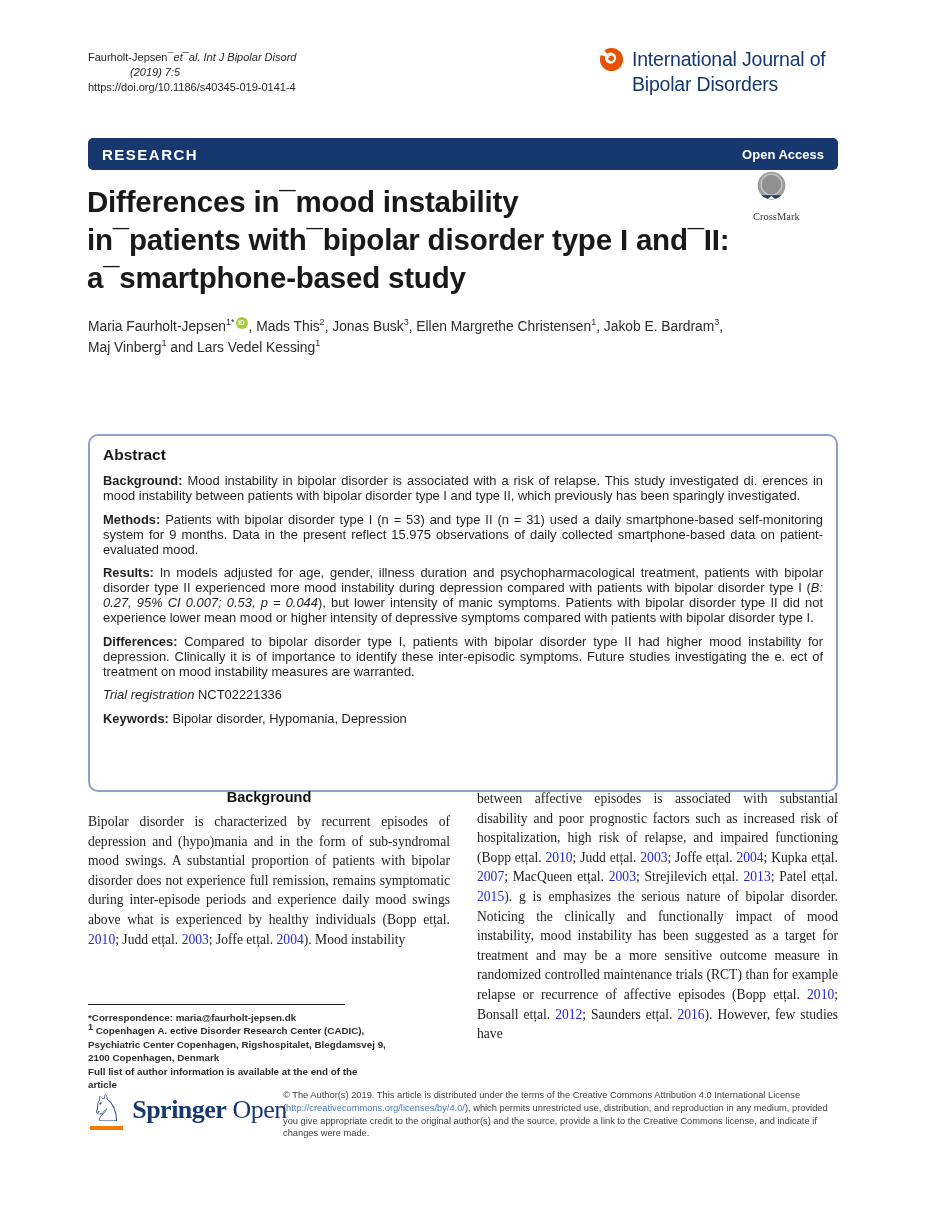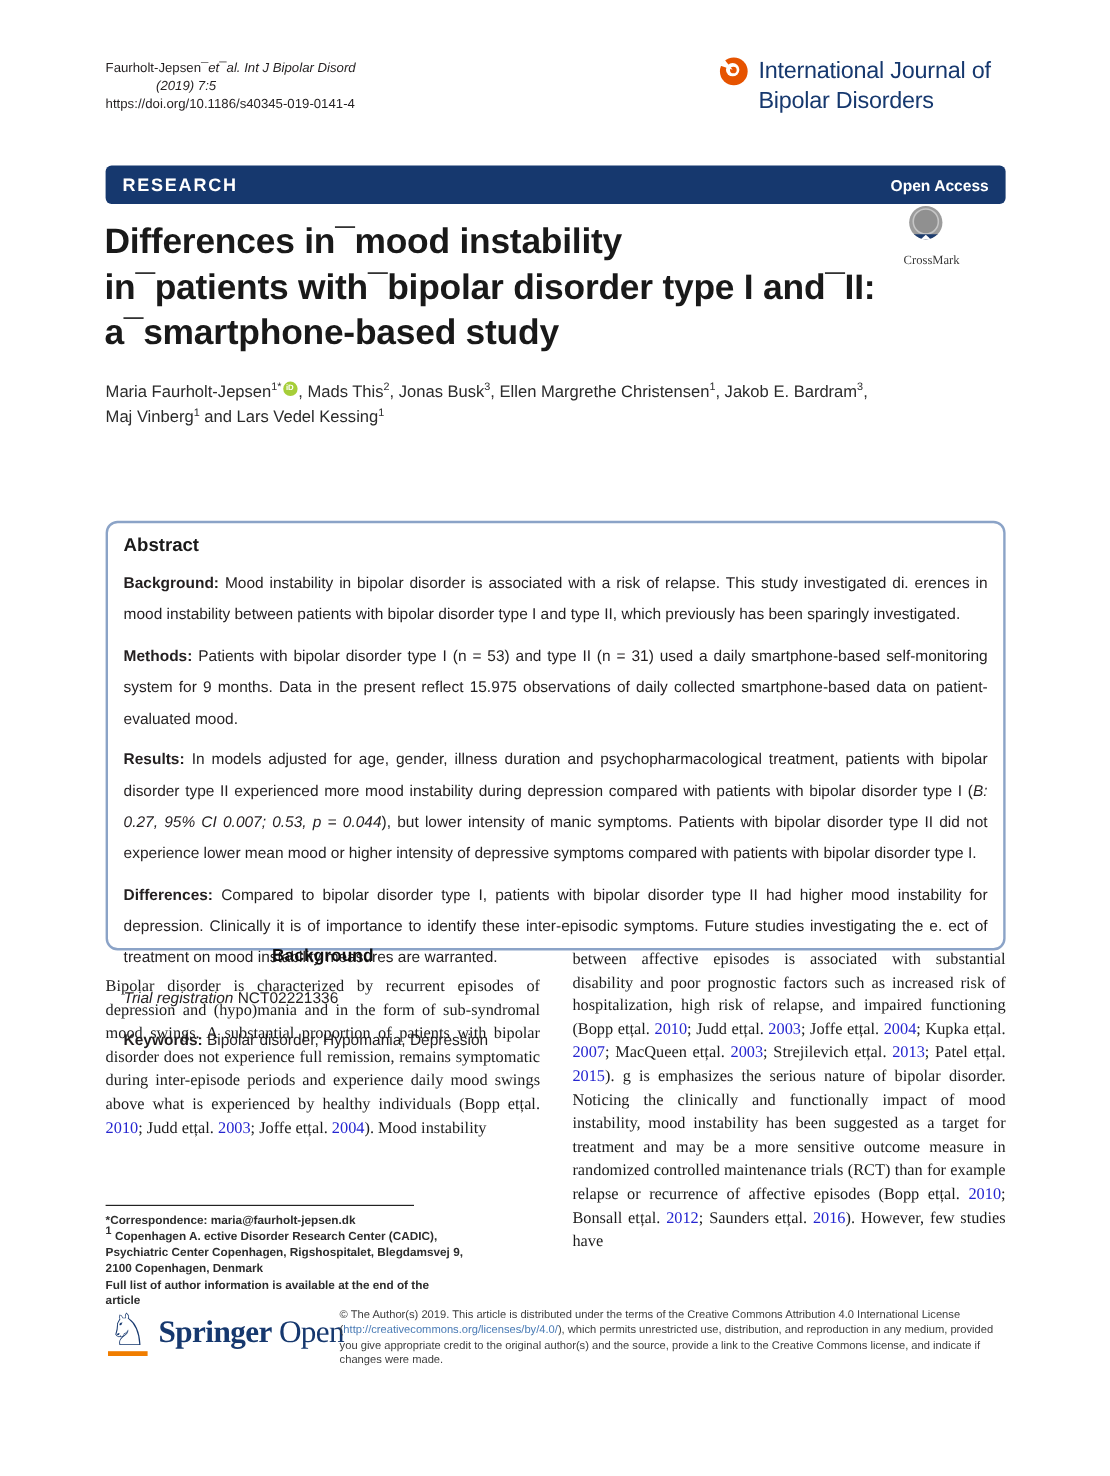--- a/index.html
+++ b/index.html
@@ -36,21 +36,21 @@
   
   .article-title{position:absolute;left:87px;top:183px;width:740px;font-size:29.5px;line-height:38px;
                  font-weight:600;color:#191919;letter-spacing:-0.2px;}
   .authors{position:absolute;left:88px;top:316px;width:760px;font-size:13.8px;line-height:21px;color:#2b2b2b;}
   sup{font-size:9px;line-height:0;}
 
   
   .abstract-box{position:absolute;left:88px;top:400px;width:750px;height:358px;box-sizing:border-box;
                 border:2px solid var(--boxborder);border-radius:10px;padding:10px 13px 0 13px;margin-top:34px;}
   .abstract-box h2{margin:0 0 9px 0;font-size:15.5px;color:#1a1a1a;}
-  .abstract-box p{margin:0 0 8.5px 0;font-size:12.9px;line-height:26px;text-align:justify;}
+  .abstract-box p{margin:0 0 8.5px 0;font-size:12.9px;line-height:15px;text-align:justify;}
   .abstract-box p.nojust{text-align:left;}
 
   
   .col{position:absolute;top:789px;}
   .col-left{left:88px;width:362px;}
   .col-right{left:477px;width:361px;}
   .body-h{margin:0 0 7px 0;font-size:14.5px;font-weight:bold;color:#111;text-align:center;}
   .body-p{margin:0;font-family:"Liberation Serif",serif;font-size:13.6px;line-height:19.6px;
           text-align:justify;color:#1c1c1c;}
 

